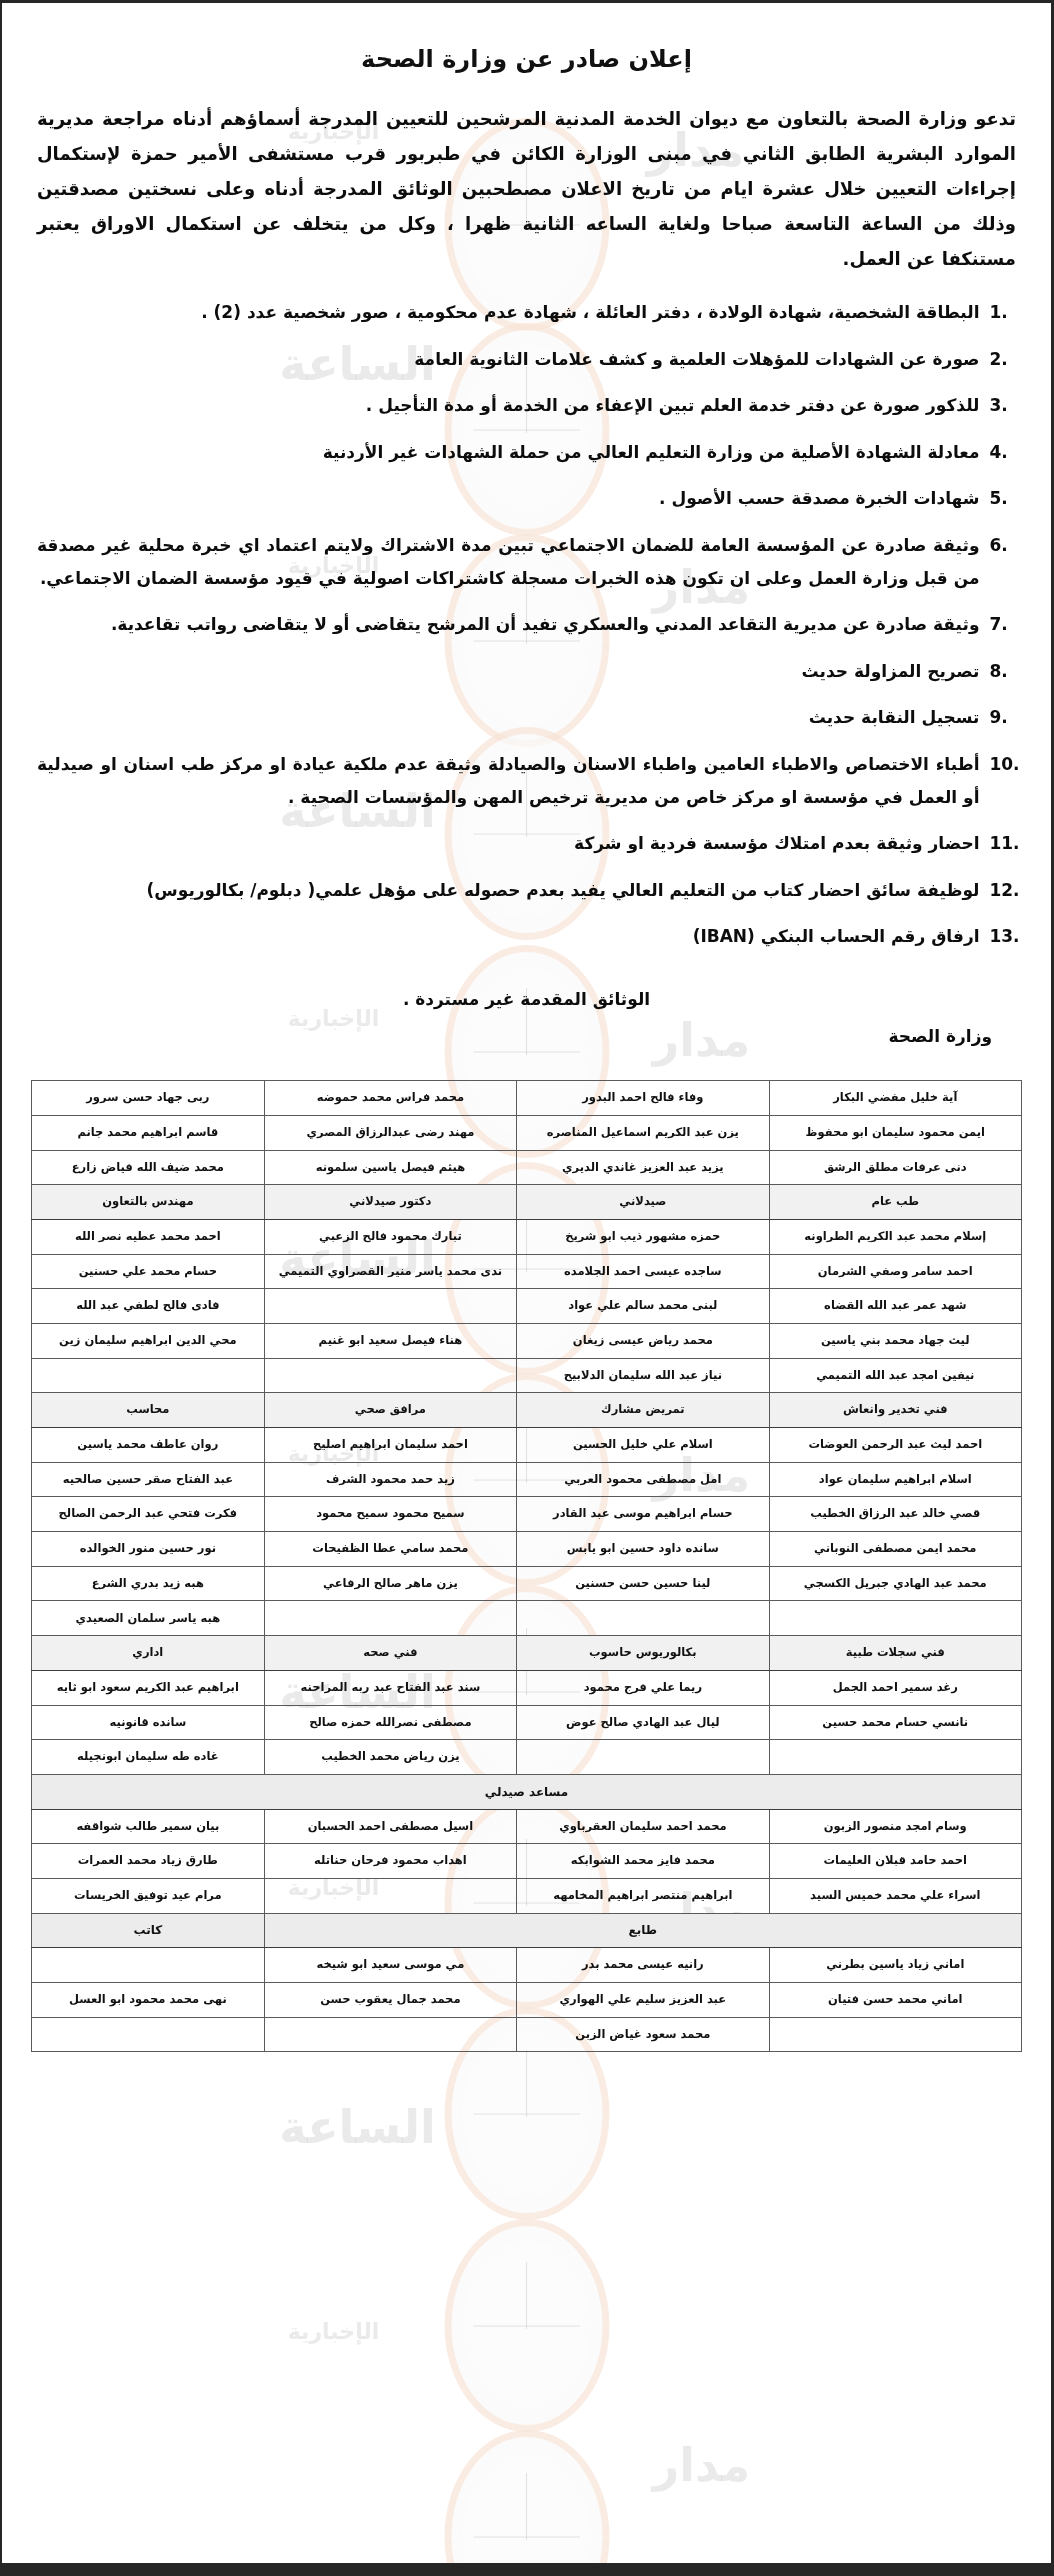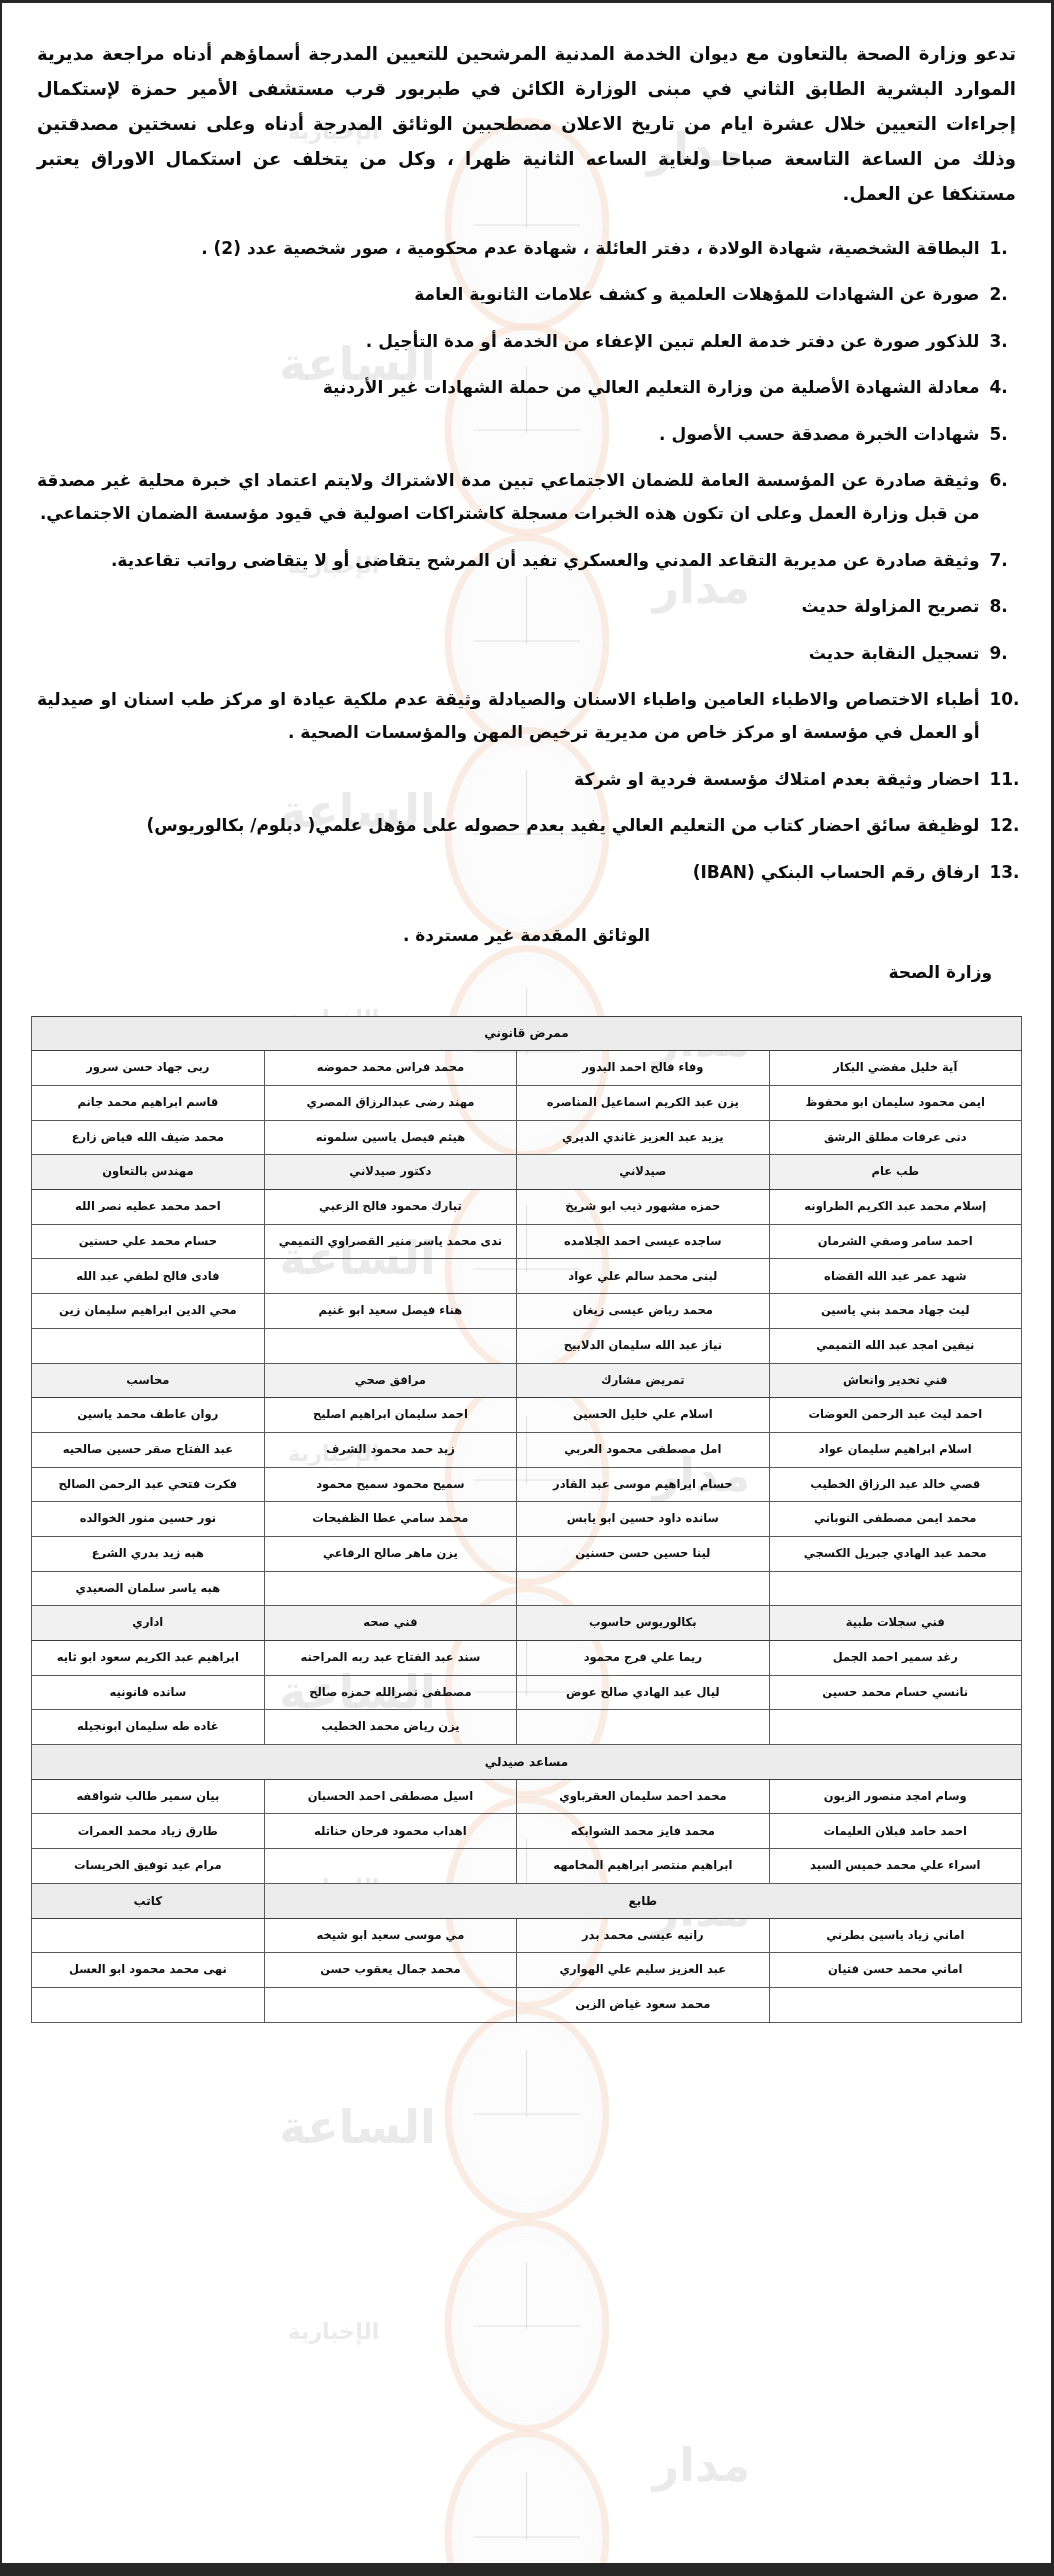--- a/index.html
+++ b/index.html
@@ -224,20 +224,21 @@
     <div class="wm-text wm-madar" style="top:1666px; margin-left:-169px;">الساعة</div>
     <div class="wm-text wm-madar" style="top:1884px; margin-left:175px;">مدار</div>
     <div class="wm-text wm-sub" style="top:1874px; margin-left:-193px;">الإخبارية</div>
     <div class="wm-text wm-madar" style="top:2101px; margin-left:-169px;">الساعة</div>
     <div class="wm-text wm-sub" style="top:2318px; margin-left:-193px;">الإخبارية</div>
     <div class="wm-text wm-madar" style="top:2439px; margin-left:175px;">مدار</div>
   </div>
 
   <div class="content">
 
+    <h1 class="doc-title">إعلان صادر عن وزارة الصحة</h1>
 
     <p class="intro">تدعو وزارة الصحة بالتعاون مع ديوان الخدمة المدنية المرشحين للتعيين المدرجة أسماؤهم أدناه مراجعة مديرية الموارد البشرية الطابق الثاني في مبنى الوزارة الكائن في طبربور قرب مستشفى الأمير حمزة لإستكمال إجراءات التعيين خلال عشرة ايام من تاريخ الاعلان مصطحبين الوثائق المدرجة أدناه وعلى نسختين مصدقتين وذلك من الساعة التاسعة صباحا ولغاية الساعه الثانية ظهرا ، وكل من يتخلف عن استكمال الاوراق يعتبر مستنكفا عن العمل.</p>
 
 
     <ol class="req-list">
       <li>البطاقة الشخصية، شهادة الولادة ، دفتر العائلة ، شهادة عدم محكومية ، صور شخصية عدد (2) .</li>
       <li>صورة عن الشهادات للمؤهلات العلمية و كشف علامات الثانوية العامة</li>
       <li>للذكور صورة عن دفتر خدمة العلم تبين الإعفاء من الخدمة أو مدة التأجيل .</li>
       <li>معادلة الشهادة الأصلية من وزارة التعليم العالي من حملة الشهادات غير الأردنية</li>
       <li>شهادات الخبرة مصدقة حسب الأصول .</li>
@@ -256,23 +257,20 @@
   </div>
 
   <table class="names">
     <colgroup>
       <col style="width:25.5%">
       <col style="width:25.5%">
       <col style="width:25.5%">
       <col style="width:23.5%">
     </colgroup>
     <tbody id="table-body">
-        <tr class="group">
-          <td colspan="4">ممرض قانوني</td>
-        </tr>
         <tr class="">
           <td>آية خليل مفضي البكار</td>
           <td>وفاء فالح احمد البدور</td>
           <td>محمد فراس محمد حموضه</td>
           <td>ربى جهاد حسن سرور</td>
         </tr>
         <tr class="">
           <td>ايمن محمود سليمان ابو محفوظ</td>
           <td>يزن عبد الكريم اسماعيل المناصره</td>
           <td>مهند رضى عبدالرزاق المصري</td>

